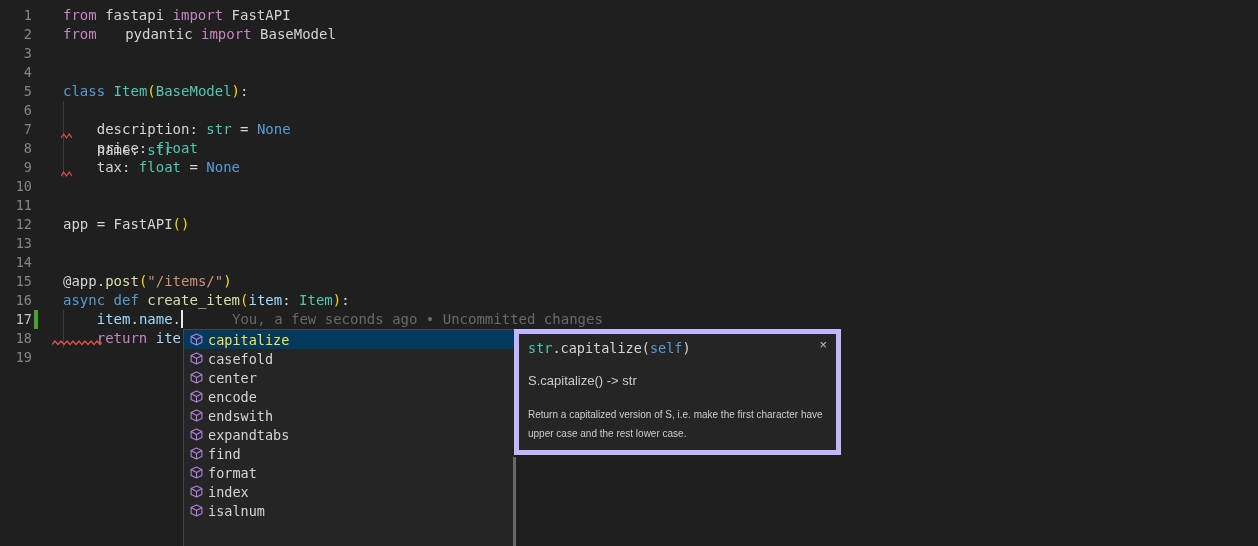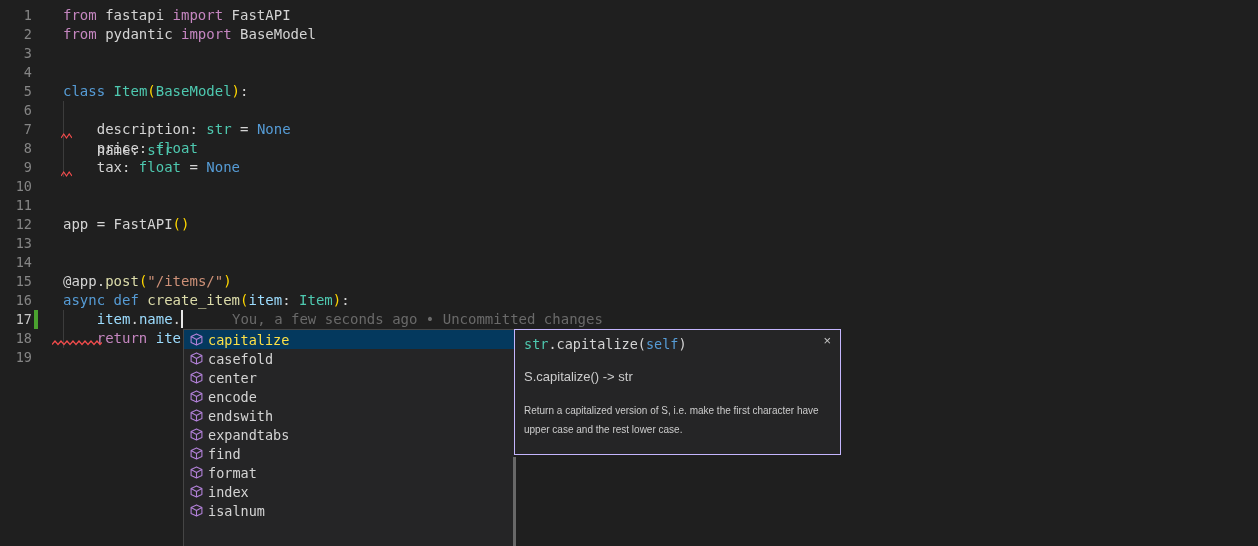--- a/index.html
+++ b/index.html
@@ -33,21 +33,21 @@
     box-sizing:border-box;overflow:hidden;z-index:5;
   }
   .suggest-row{
     display:flex;align-items:center;height:19px;padding-left:6px;
     font-size:13.5px;color:#d4d4d4;cursor:pointer;white-space:pre;
   }
   .suggest-row .icon{flex:0 0 13px;width:13px;height:13px;margin-right:5px;}
   .suggest-row.selected{color:#fde047;}
   .docs{
     position:absolute;left:514px;top:329px;width:327px;height:126px;
-    background:#252526;border:1px solid #c4b5fd;box-sizing:border-box;z-index:6;
+    background:#252526;border:5px solid #c4b5fd;box-sizing:border-box;z-index:6;
   }
   .docs-header{position:relative;padding:5px 22px 0 9px;}
   .docs-sig{font-family:"DejaVu Sans Mono",monospace;font-size:13.5px;line-height:18px;color:#d4d4d4;white-space:pre;}
   .docs-close{
     position:absolute;top:4px;right:9px;font-size:13px;color:#c5c5c5;
     cursor:pointer;line-height:13px;font-family:"Liberation Sans",sans-serif;
   }
   .docs-type{
     margin:15px 9px 0 9px;font-family:"Liberation Sans",sans-serif;
     font-size:13px;line-height:18px;color:#cccccc;
@@ -81,21 +81,21 @@
       <div class="line-num" style="top: 272px;">15</div>
       <div class="line-num" style="top: 291px;">16</div>
       <div class="line-num active" style="top: 310px;">17</div>
       <div class="line-num" style="top: 329px;">18</div>
       <div class="line-num" style="top: 348px;">19</div>
     </div>
   <div class="modified-bar" style="background: rgb(74, 161, 47);"></div>
 
   <div id="code">
       <div class="code-line" style="top: 6px;"><span style="color: rgb(197, 134, 192);">from</span><span style="color: rgb(212, 212, 212);"> fastapi </span><span style="color: rgb(197, 134, 192);">import</span><span style="color: rgb(212, 212, 212);"> FastAPI</span></div>
-      <div class="code-line" style="top: 25px;"><span style="color: rgb(197, 134, 192);">from</span><span style="color: rgb(212, 212, 212);"> pydantic </span><span style="color: rgb(197, 134, 192);">import</span><span style="color: rgb(212, 212, 212);"> BaseModel</span></div>
+      <div class="code-line" style="top: 25px;"><span style="color: rgb(197, 134, 192);">from</span><span style="color: rgb(212, 212, 212); margin-left: 20px;"> pydantic </span><span style="color: rgb(197, 134, 192);">import</span><span style="color: rgb(212, 212, 212);"> BaseModel</span></div>
       <div class="code-line" style="top: 82px;"><span style="color: rgb(86, 156, 214);">class</span><span style="color: rgb(212, 212, 212);"> </span><span style="color: rgb(78, 201, 176);">Item</span><span style="color: rgb(255, 215, 0);">(</span><span style="color: rgb(78, 201, 176);">BaseModel</span><span style="color: rgb(255, 215, 0);">)</span><span style="color: rgb(212, 212, 212);">:</span></div>
       <div class="code-line" style="top: 101px; margin-top: 40px;"><span style="color: rgb(212, 212, 212);">    name: </span><span style="color: rgb(78, 201, 176);">str</span></div>
       <div class="code-line" style="top: 120px;"><span style="color: rgb(212, 212, 212);">    description: </span><span style="color: rgb(78, 201, 176);">str</span><span style="color: rgb(212, 212, 212);"> = </span><span style="color: rgb(86, 156, 214);">None</span></div>
       <div class="code-line" style="top: 139px;"><span style="color: rgb(212, 212, 212);">    price: </span><span style="color: rgb(78, 201, 176);">float</span></div>
       <div class="code-line" style="top: 158px;"><span style="color: rgb(212, 212, 212);">    tax: </span><span style="color: rgb(78, 201, 176);">float</span><span style="color: rgb(212, 212, 212);"> = </span><span style="color: rgb(86, 156, 214);">None</span></div>
       <div class="code-line" style="top: 215px;"><span style="color: rgb(212, 212, 212);">app = FastAPI</span><span style="color: rgb(255, 215, 0);">()</span></div>
       <div class="code-line" style="top: 272px;"><span style="color: rgb(212, 212, 212);">@app.</span><span style="color: rgb(220, 220, 170);">post</span><span style="color: rgb(255, 215, 0);">(</span><span style="color: rgb(206, 145, 120);">"/items/"</span><span style="color: rgb(255, 215, 0);">)</span></div>
       <div class="code-line" style="top: 291px;"><span style="color: rgb(86, 156, 214);">async</span><span style="color: rgb(212, 212, 212);"> </span><span style="color: rgb(86, 156, 214);">def</span><span style="color: rgb(212, 212, 212);"> </span><span style="color: rgb(220, 220, 170);">create_item</span><span style="color: rgb(255, 215, 0);">(</span><span style="color: rgb(156, 220, 254);">item</span><span style="color: rgb(212, 212, 212);">: </span><span style="color: rgb(78, 201, 176);">Item</span><span style="color: rgb(255, 215, 0);">)</span><span style="color: rgb(212, 212, 212);">:</span></div>
       <div class="code-line" style="top: 310px;"><span style="color: rgb(212, 212, 212);">    </span><span style="color: rgb(156, 220, 254);">item</span><span style="color: rgb(212, 212, 212);">.</span><span style="color: rgb(156, 220, 254);">name</span><span style="color: rgb(212, 212, 212);">.</span></div>
       <div class="code-line" style="top: 329px;"><span style="color: rgb(212, 212, 212);">    </span><span style="color: rgb(197, 134, 192);">return</span><span style="color: rgb(212, 212, 212);"> </span><span style="color: rgb(156, 220, 254);">ite</span></div>

